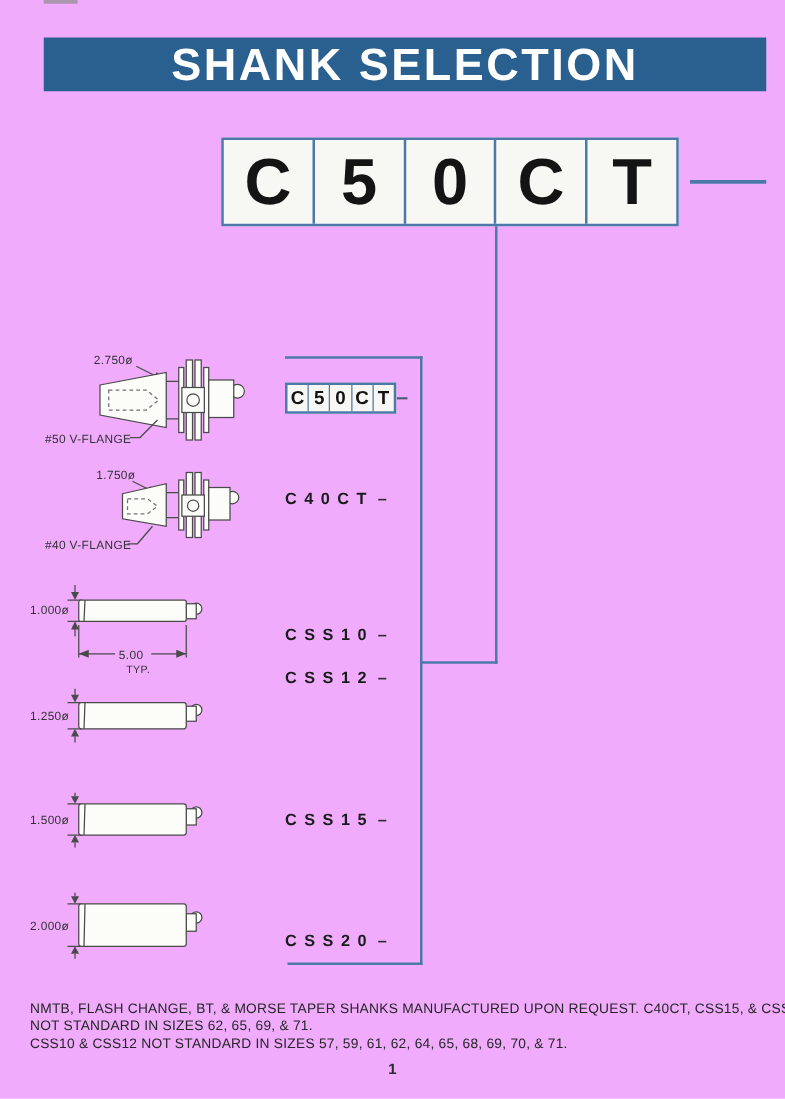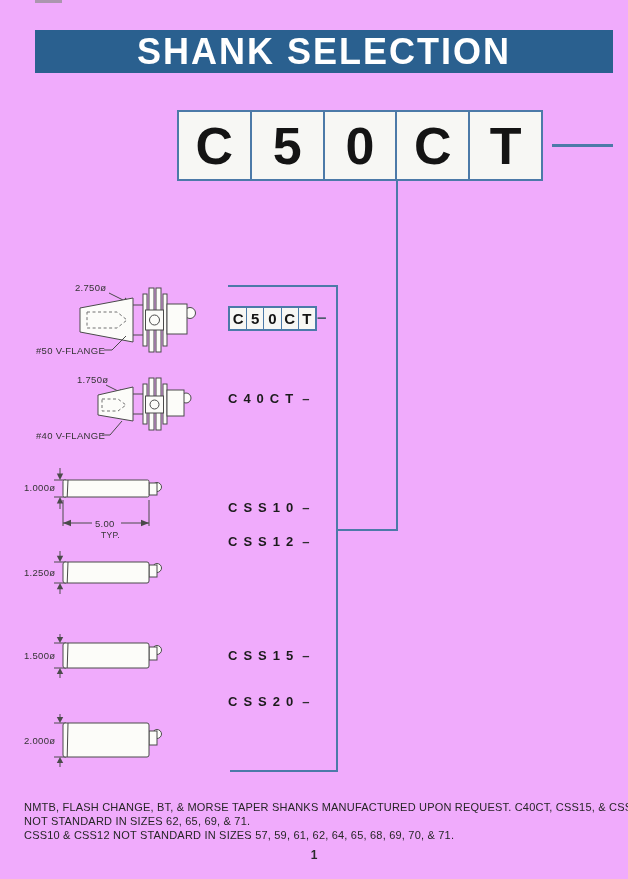--- a/index.html
+++ b/index.html
@@ -112,21 +112,21 @@
   </div>
   <div class="code-row" style="top:500px;">
     <span>CSS10</span><span class="code-dash">–</span>
   </div>
   <div class="code-row" style="top:534px;">
     <span>CSS12</span><span class="code-dash">–</span>
   </div>
   <div class="code-row" style="top:648px;">
     <span>CSS15</span><span class="code-dash">–</span>
   </div>
-  <div class="code-row" style="top:694px;">
+  <div class="code-row" style="top:745px;">
     <span>CSS20</span><span class="code-dash">–</span>
   </div>
 
   <svg class="draw" style="left:33px; top:272px;" width="175" height="102" viewBox="0 0 175 102">
     <text x="42" y="19">2.750ø</text>
     <path d="M76,21 L94,30"></path>
     <polygon class="arrow" points="97,32 89.5,30.5 92.5,25.5"></polygon>
     <path d="M100,33 H110 M100,63 H110"></path>
     <polygon class="paper" points="47,36 100,26 100,70 47,60"></polygon>
     <path class="dashed" d="M54,40 H84 L94,48 L84,56 H54 Z"></path>

